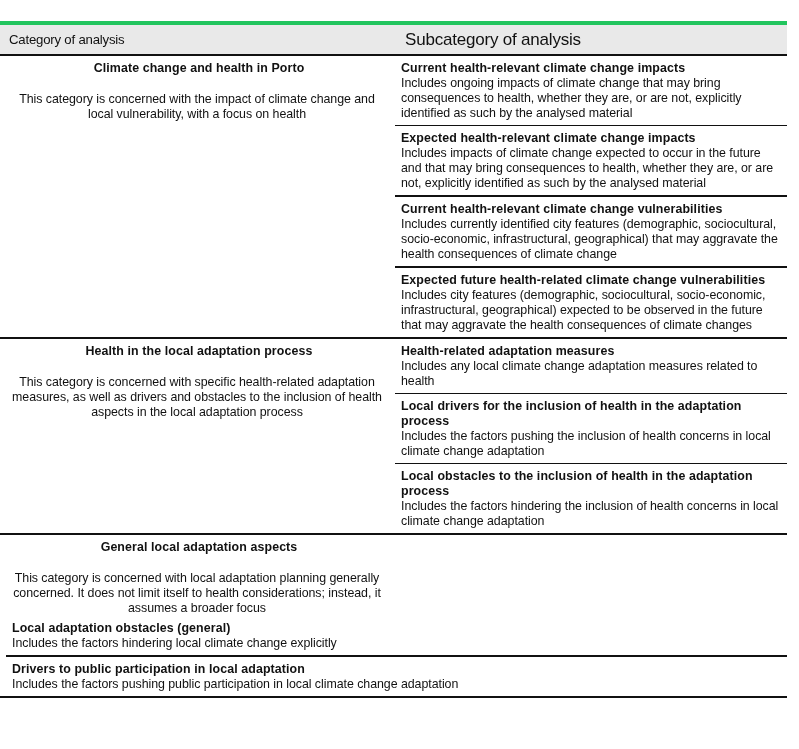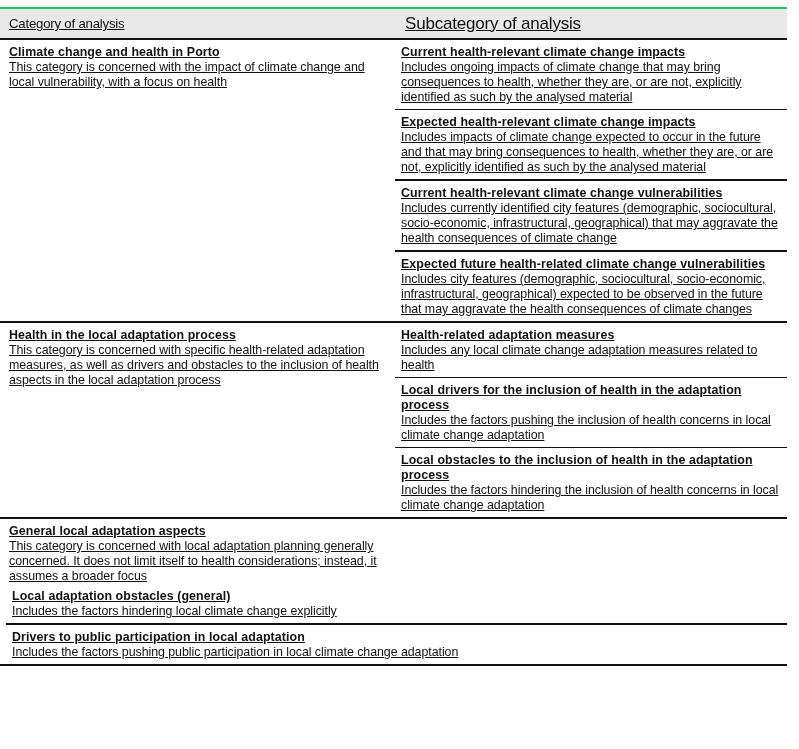--- a/index.html
+++ b/index.html
@@ -1,32 +1,32 @@
 <!DOCTYPE html>
 <html><head>
 <meta charset="utf-8">
 <style>
   html, body { margin: 0; padding: 0; background: #ffffff; }
   body { width: 799px; height: 749px; position: relative; overflow: hidden;
          font-family: "Liberation Sans", "DejaVu Sans", sans-serif; color: #111; }
-  .table { position: absolute; left: 0; top: 7px; width: 787px;
-           border-top: 2px solid #22c55e; border-bottom: 2px solid #111; text-decoration: underline; }
+  .table { position: absolute; left: 0; top: 21px; width: 787px;
+           border-top: 4px solid #22c55e; border-bottom: 2px solid #111; }
   .hdr { display: flex; background: #e9e9e9; border-bottom: 2px solid #111; height: 29px; align-items: center; }
   .hdr .c1 { width: 380px; padding-left: 9px; font-size: 13.2px; letter-spacing: -0.2px; }
   .hdr .c2 { padding-left: 16px; font-size: 17px; letter-spacing: -0.2px; }
   .group { display: flex; border-bottom: 2px solid #111; }
   .group:last-child { border-bottom: none; flex-direction: column; }
-  .cat { width: 380px; padding: 5px 0 0 9px; box-sizing: content-box; }
+  .cat { width: 380px; padding: 5px 0 0 9px; box-sizing: content-box; text-align: center; }
   .subs { flex: 1; padding-left: 6px; }
   .sub { padding: 5px 6px 4px 6px; border-bottom: 1.5px solid #111; }
   .sub:last-child { border-bottom: none; }
   .sub.thick { border-bottom-width: 2.5px; }
   .title { font-weight: bold; font-size: 12.4px; line-height: 15px; letter-spacing: 0.1px; }
   .desc { font-size: 12.4px; line-height: 15px; letter-spacing: -0.05px; }
-  .cat .desc { padding-right: 4px; }
+  .cat .desc { padding-right: 4px; margin-top: 16px; }
 </style>
 </head>
 <body>
 
 <div class="table">
   <div class="hdr">
     <div class="c1">Category of analysis</div>
     <div class="c2">Subcategory of analysis</div>
   </div>
 

